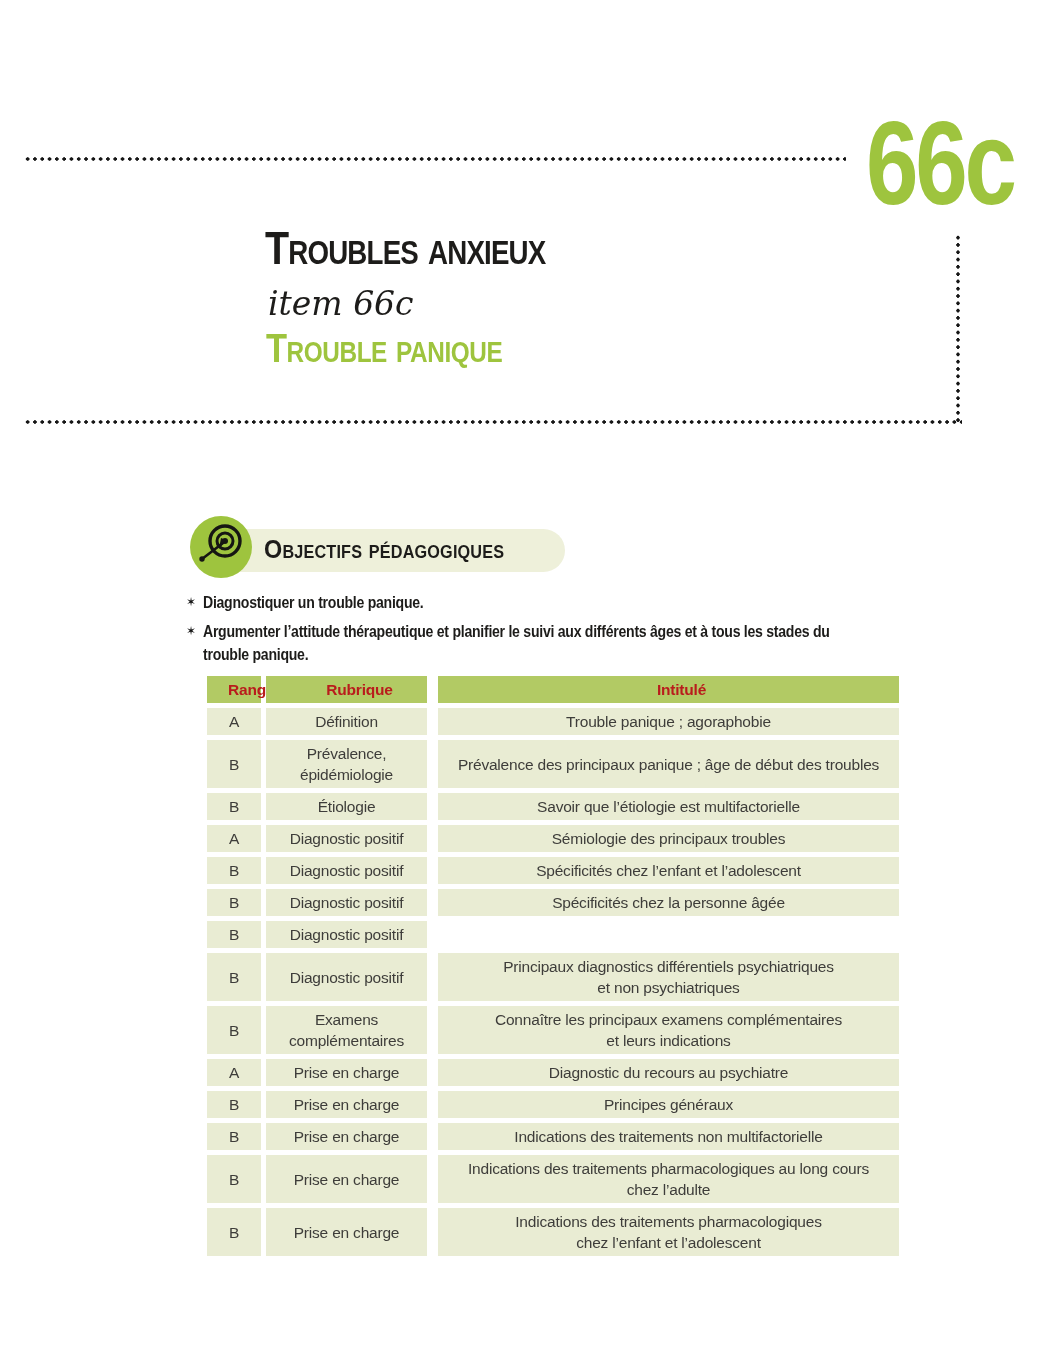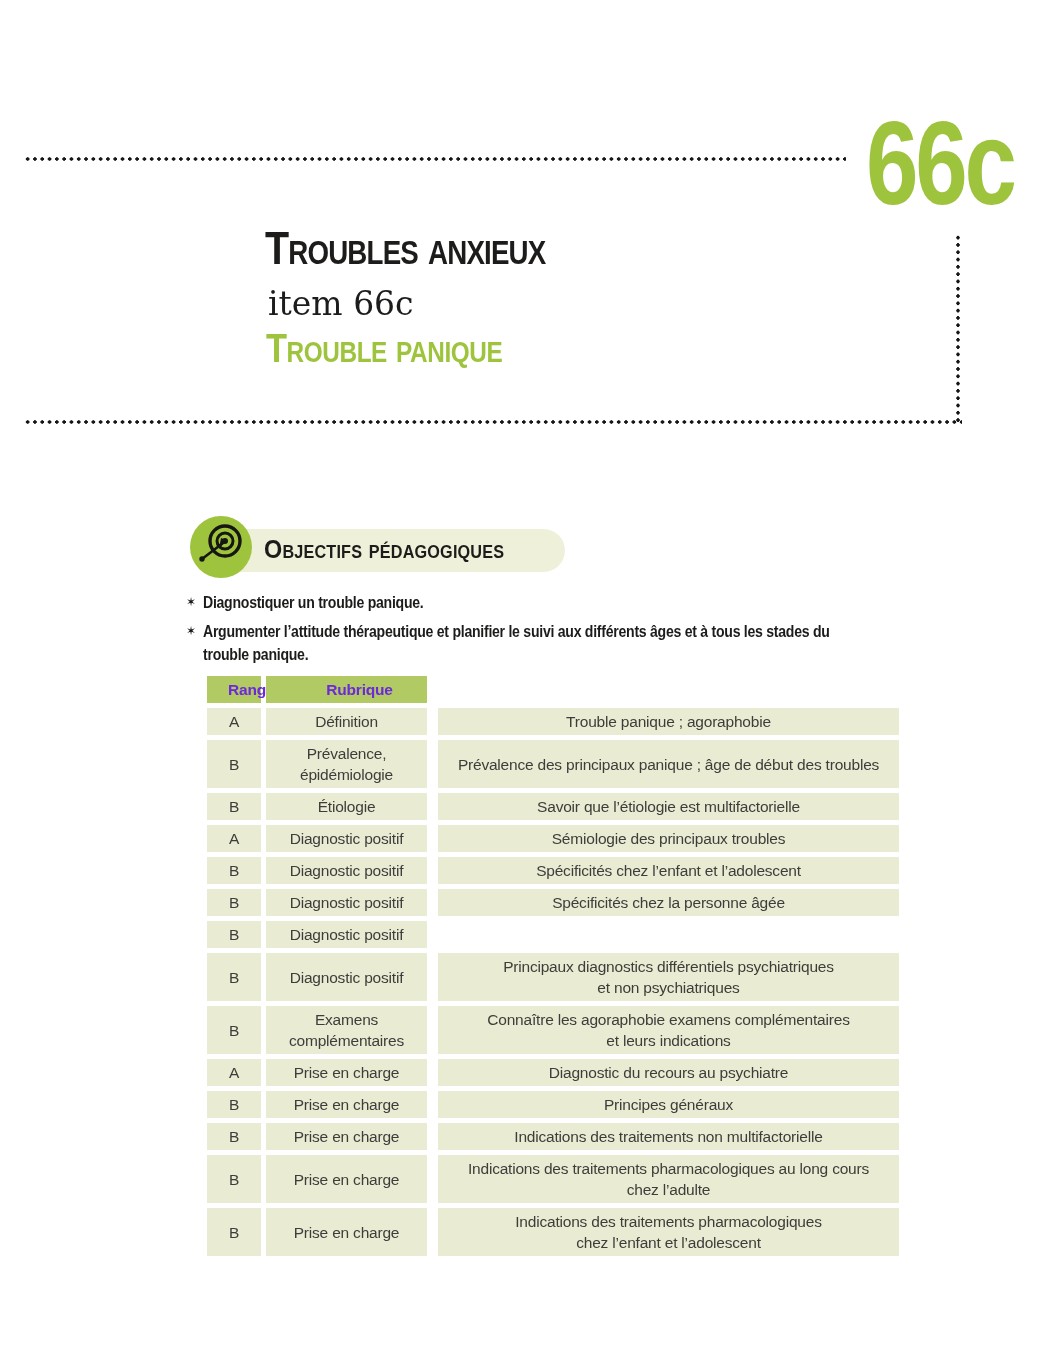--- a/index.html
+++ b/index.html
@@ -33,21 +33,21 @@
     font-weight:bold;color:var(--accent-green);letter-spacing:-4px;
     transform:scaleX(0.8);transform-origin:right top;
   }
   .chapter-title{
     position:absolute;left:265px;top:222px;margin:0;font-size:47px;line-height:1.1;
     font-weight:bold;font-variant:small-caps;letter-spacing:-1px;color:var(--ink);
     transform:scaleX(0.84);transform-origin:left top;white-space:nowrap;
   }
   .item-script{
     position:absolute;left:268px;top:284px;font-family:"DejaVu Serif",serif;
-    font-size:33px;color:var(--ink);white-space:nowrap;
+    font-style:italic;font-size:33px;color:var(--ink);white-space:nowrap;
   }
   .item-title{
     position:absolute;left:266px;top:326px;margin:0;font-size:41px;line-height:1.1;
     font-weight:bold;font-variant:small-caps;letter-spacing:-0.5px;color:var(--accent-green);
     transform:scaleX(0.84);transform-origin:left top;white-space:nowrap;
   }
   
   .pill{
     position:absolute;left:216px;top:529px;width:349px;height:43px;
     background:var(--pill-bg);border-radius:22px;
@@ -77,21 +77,21 @@
   .cell{
     display:flex;align-items:center;justify-content:center;text-align:center;
     background:var(--row-bg);color:var(--table-ink);
     font-size:15.5px;line-height:21px;letter-spacing:-0.2px;
     min-height:26px;padding:3px 6px;box-sizing:border-box;white-space:pre-line;
   }
   .c-rang{width:54px;flex:0 0 54px;margin-right:5px;}
   .c-rubrique{width:161px;flex:0 0 161px;margin-right:11px;}
   .c-intitule{flex:1 1 auto;}
   .t-header .cell{
-    background:var(--table-header-green);color:#6d28d9;font-weight:bold;min-height:26px;padding-left:32px;
+    background:var(--table-header-green);color:#b91c1c;font-weight:bold;min-height:26px;padding-left:32px;
   }
 </style>
 </head>
 <body>
 
 <div class="page">
 
   <div class="dots-h dots-top"></div>
 
   <div class="chapter-number">66c</div>
@@ -126,20 +126,21 @@
     <span class="obj-star">✶</span>
     <span class="obj-text">Argumenter l’attitude thérapeutique et planifier le suivi aux différents âges et à tous les stades du
 trouble panique.</span>
   </div>
 </div>
 
   <div class="obj-table">
     <div class="t-row t-header">
       <div class="cell c-rang">Rang</div>
       <div class="cell c-rubrique">Rubrique</div>
+      <div class="cell c-intitule">Intitulé</div>
     </div>
     <div>
   <div class="t-row">
     <div class="cell c-rang">A</div>
     <div class="cell c-rubrique">Définition</div>
     <div class="cell c-intitule">Trouble panique ; agoraphobie</div>
   </div>
 
   <div class="t-row">
     <div class="cell c-rang">B</div>
@@ -181,21 +182,21 @@
     <div class="cell c-rang">B</div>
     <div class="cell c-rubrique">Diagnostic positif</div>
     <div class="cell c-intitule">Principaux diagnostics différentiels psychiatriques
 et non psychiatriques</div>
   </div>
 
   <div class="t-row">
     <div class="cell c-rang">B</div>
     <div class="cell c-rubrique">Examens
 complémentaires</div>
-    <div class="cell c-intitule">Connaître les agoraphobie examens complémentaires
+    <div class="cell c-intitule">Connaître les principaux examens complémentaires
 et leurs indications</div>
   </div>
 
   <div class="t-row">
     <div class="cell c-rang">A</div>
     <div class="cell c-rubrique">Prise en charge</div>
     <div class="cell c-intitule">Diagnostic du recours au psychiatre</div>
   </div>
 
   <div class="t-row">

